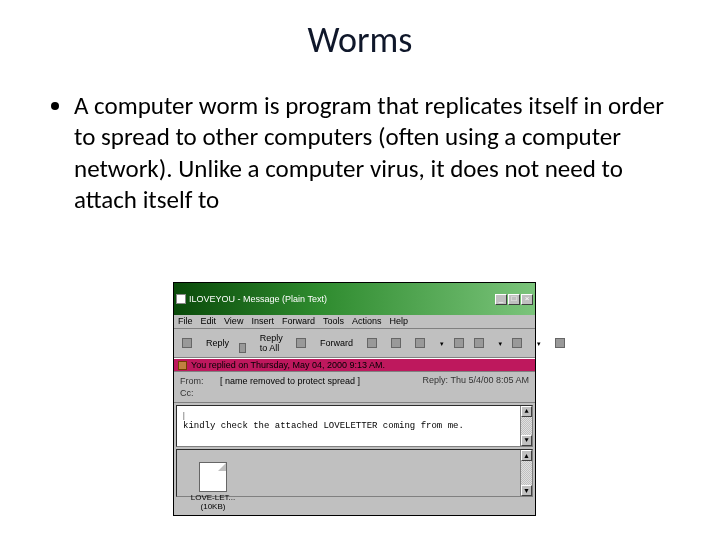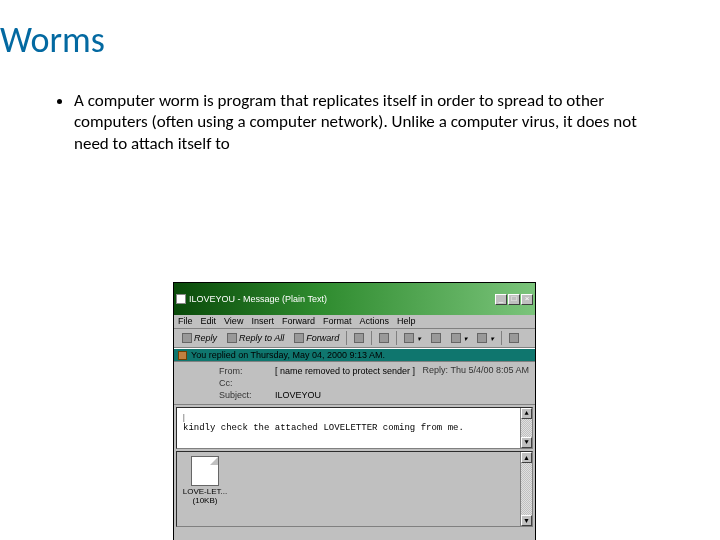--- a/index.html
+++ b/index.html
@@ -5,36 +5,37 @@
   * { box-sizing: border-box; }
   body {
     margin: 0;
     width: 720px;
     height: 540px;
     background: #fff;
     font-family: Calibri, Arial, sans-serif;
     position: relative;
   }
   .slide-title {
+    text-align: center;
     font-size: 36px;
     padding-top: 18px;
     margin: 0;
     font-weight: 400;
-    color: #0369a1;
+    color: #0f172a;
   }
   .body-text {
     padding: 28px 50px 0 50px;
   }
   .body-text ul {
     list-style: disc;
     margin: 0;
     padding-left: 24px;
   }
   .body-text li {
-    font-size: 17px;
+    font-size: 25px;
     line-height: 1.25;
     color: #000;
   }
   
   .email-window {
     position: absolute;
     left: 173px;
     top: 282px;
     width: 363px;
     background: #c0c0c0;
@@ -84,51 +85,50 @@
     align-items: center;
     gap: 2px;
     padding: 2px 4px;
     background: #c0c0c0;
     border-bottom: 1px solid #808080;
     font-size: 9px;
   }
   .tb-btn {
     display: inline-flex;
     align-items: flex-end;
-    gap: 2px;
+    gap: 14px;
     padding: 1px 3px;
     border: 1px solid transparent;
-    font-style: italic;
   }
   .tb-ico {
     width: 10px; height: 10px;
     display: inline-block;
     background: #999;
     border: 1px solid #666;
   }
   .tb-sep { width:1px; height:14px; background:#808080; margin:0 1px; }
   .tb-drop { font-size: 7px; margin-left:1px; }
   .info-bar {
     display: flex;
     align-items: center;
-    background: #0f766e;
+    background: #be185d;
     border-top: 1px solid #fff;
     border-bottom: 1px solid #808080;
     padding: 1px 4px;
     font-size: 9px;
   }
   .info-ico { width:9px; height:9px; background:#c08040; border:1px solid #704000; margin-right:4px; display:inline-block; }
   .headers {
     padding: 3px 6px;
     font-size: 9px;
     background: #c0c0c0;
     border-bottom: 1px solid #808080;
   }
   .hdr-row { display: flex; padding: 1px 0; }
-  .hdr-label { width: 56px; color: #333; margin-left: 39px; }
+  .hdr-label { width: 40px; color: #333; }
   .hdr-value { flex: 1; }
   .hdr-sent { color:#333; }
   .body-area {
     background: #fff;
     border: 1px inset #808080;
     margin: 2px;
     height: 42px;
     padding: 4px 6px;
     font-family: "Courier New", monospace;
     font-size: 9px;
@@ -144,22 +144,22 @@
     border-left: 1px solid #808080;
     display: flex;
     flex-direction: column;
   }
   .sb-btn { height: 11px; background:#c0c0c0; border:1px solid; border-color:#fff #404040 #404040 #fff; font-size:7px; text-align:center; line-height:9px; }
   .sb-track { flex:1; background: repeating-conic-gradient(#c0c0c0 0% 25%, #e0e0e0 0% 50%) 0/2px 2px; }
   .attach-area {
     background: #c0c0c0;
     border: 1px inset #808080;
     margin: 0 2px 18px 2px;
-    height: 76px;
-    padding: 4px;
+    height: 48px;
+    padding: 12px;
     position: relative;
   }
   .attachment {
     width: 48px;
     text-align: center;
     font-size: 8px;
     line-height: 1.1;
   }
   .attach-icon {
     width: 28px; height: 30px;
@@ -200,21 +200,21 @@
       <div class="win-btn">×</div>
     </div>
   </div>
 
   <div class="menubar">
     <span>File</span>
     <span>Edit</span>
     <span>View</span>
     <span>Insert</span>
     <span>Forward</span>
-    <span>Format</span>
+    <span>Tools</span>
     <span>Actions</span>
     <span>Help</span>
   </div>
 
   <div class="toolbar">
     <span class="tb-btn">
         <span class="tb-ico"></span>
         <span>Reply</span>
       </span>
     <span class="tb-btn">
@@ -257,34 +257,30 @@
 
   <div class="info-bar">
     <span class="info-ico"></span>
     <span>You replied on Thursday, May 04, 2000 9:13 AM.</span>
   </div>
 
   <div class="headers">
     <div class="row-sent">
       <div class="hdr-row" style="flex:1;">
         <span class="hdr-label">From:</span>
-        <span class="hdr-value">[ name removed to protect sender ]</span>
+        <span class="hdr-value">[ name removed to protect spread ]</span>
       </div>
       <div class="hdr-sent">
         <span>Reply:</span>
         <span>Thu 5/4/00 8:05 AM</span>
       </div>
     </div>
     <div class="hdr-row">
       <span class="hdr-label">Cc:</span>
       <span class="hdr-value"></span>
-    </div>
-    <div class="hdr-row">
-      <span class="hdr-label">Subject:</span>
-      <span class="hdr-value">ILOVEYOU</span>
     </div>
   </div>
 
   <div class="body-area">
     <span class="cursor-mark">|</span><br>
     <span>kindly check the attached LOVELETTER coming from me.</span>
     <div class="scrollbar-v">
       <div class="sb-btn">▲</div>
       <div class="sb-track"></div>
       <div class="sb-btn">▼</div>

